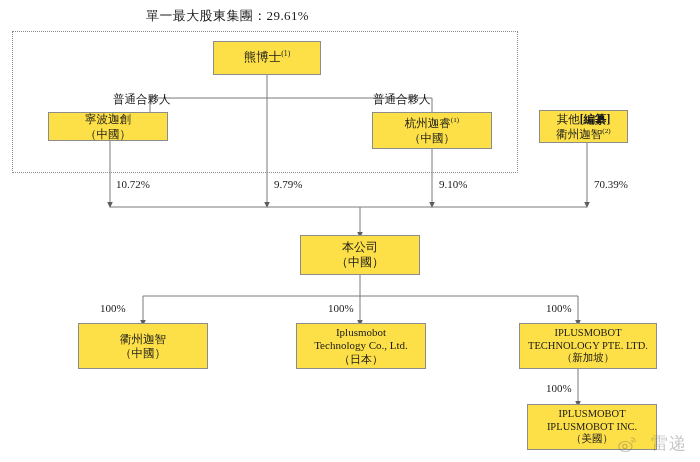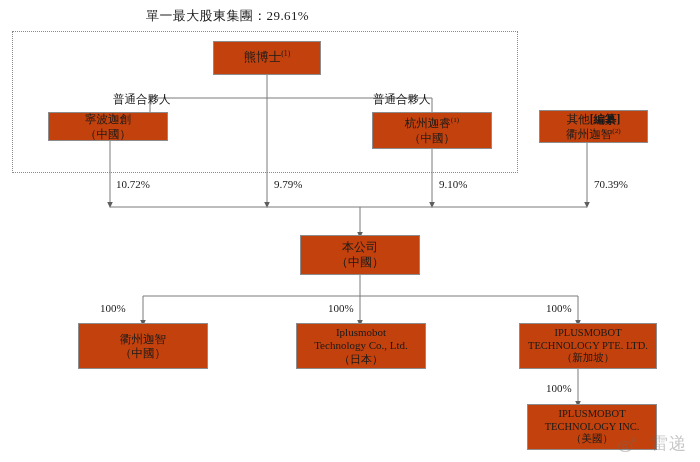--- a/index.html
+++ b/index.html
@@ -21,21 +21,21 @@
     left: 0;
     top: 0;
     width: 700px;
     height: 462px;
     pointer-events: none;
   }
   .node {
     position: absolute;
     box-sizing: border-box;
     border: 1px solid #8c8c8c;
-    background: #c2410c;
+    background: #fde047;
     display: flex;
     flex-direction: column;
     align-items: center;
     justify-content: center;
     text-align: center;
     line-height: 1.22;
     color: #1a1a1a;
   }
   .node .ln { display: block; white-space: nowrap; }
   .cjk { font-family: "Liberation Serif", "DejaVu Serif", serif; }
@@ -131,21 +131,21 @@
   <div class="node" style="left:48px; top:112px; width:120px; height:29px; font-size:11.5px;">
     <span class="ln cjk">寧波迦創</span>
     <span class="ln cjk">（中國）</span>
   </div>
 
   <div class="node" style="left:372px; top:112px; width:120px; height:37px; font-size:11.5px;">
     <span class="ln cjk"><span>杭州迦睿</span><sup>(1)</sup></span>
     <span class="ln cjk">（中國）</span>
   </div>
 
-  <div class="node" style="left:539px; top:110px; width:109px; height:33px; font-size:11.5px;">
+  <div class="node" style="left:539px; top:110px; width:89px; height:33px; font-size:11.5px;">
     <span class="ln cjk"><span>其他</span><span class="b">[編纂]</span></span>
     <span class="ln cjk"><span>衢州迦智</span><sup>(2)</sup></span>
   </div>
 
   <div class="lbl" style="left:116px; top:178px; font-size:11px;">10.72%</div>
   <div class="lbl" style="left:274px; top:178px; font-size:11px;">9.79%</div>
   <div class="lbl" style="left:439px; top:178px; font-size:11px;">9.10%</div>
   <div class="lbl" style="left:594px; top:178px; font-size:11px;">70.39%</div>
 
   <div class="node" style="left:300px; top:235px; width:120px; height:40px; font-size:12px;">
@@ -171,21 +171,21 @@
   <div class="node" style="left:519px; top:323px; width:138px; height:46px; font-size:10.5px;">
     <span class="ln">IPLUSMOBOT</span>
     <span class="ln">TECHNOLOGY PTE. LTD.</span>
     <span class="ln cjk">（新加坡）</span>
   </div>
 
   <div class="lbl" style="left:546px; top:382px; font-size:11px;">100%</div>
 
   <div class="node" style="left:527px; top:404px; width:130px; height:46px; font-size:10.5px;">
     <span class="ln">IPLUSMOBOT</span>
-    <span class="ln">TECHNOLOGY INC.</span>
+    <span class="ln">IPLUSMOBOT INC.</span>
     <span class="ln cjk">（美國）</span>
   </div>
 
   <div class="wm" style="left:617px; top:432px;">
     <span style="display:inline-block;width:20px;height:20px;">
       <svg viewBox="0 0 24 24" width="20" height="20" fill="none" stroke="#6d6d6d" stroke-width="1.4">
         <ellipse cx="10" cy="15" rx="8" ry="6"></ellipse>
         <circle cx="9.5" cy="15" r="2.6"></circle>
         <path d="M17 4.5c3 0 5 2.2 4.6 5"></path>
         <path d="M17.2 8c1.4 0 2.3 1 2.1 2.3"></path>

